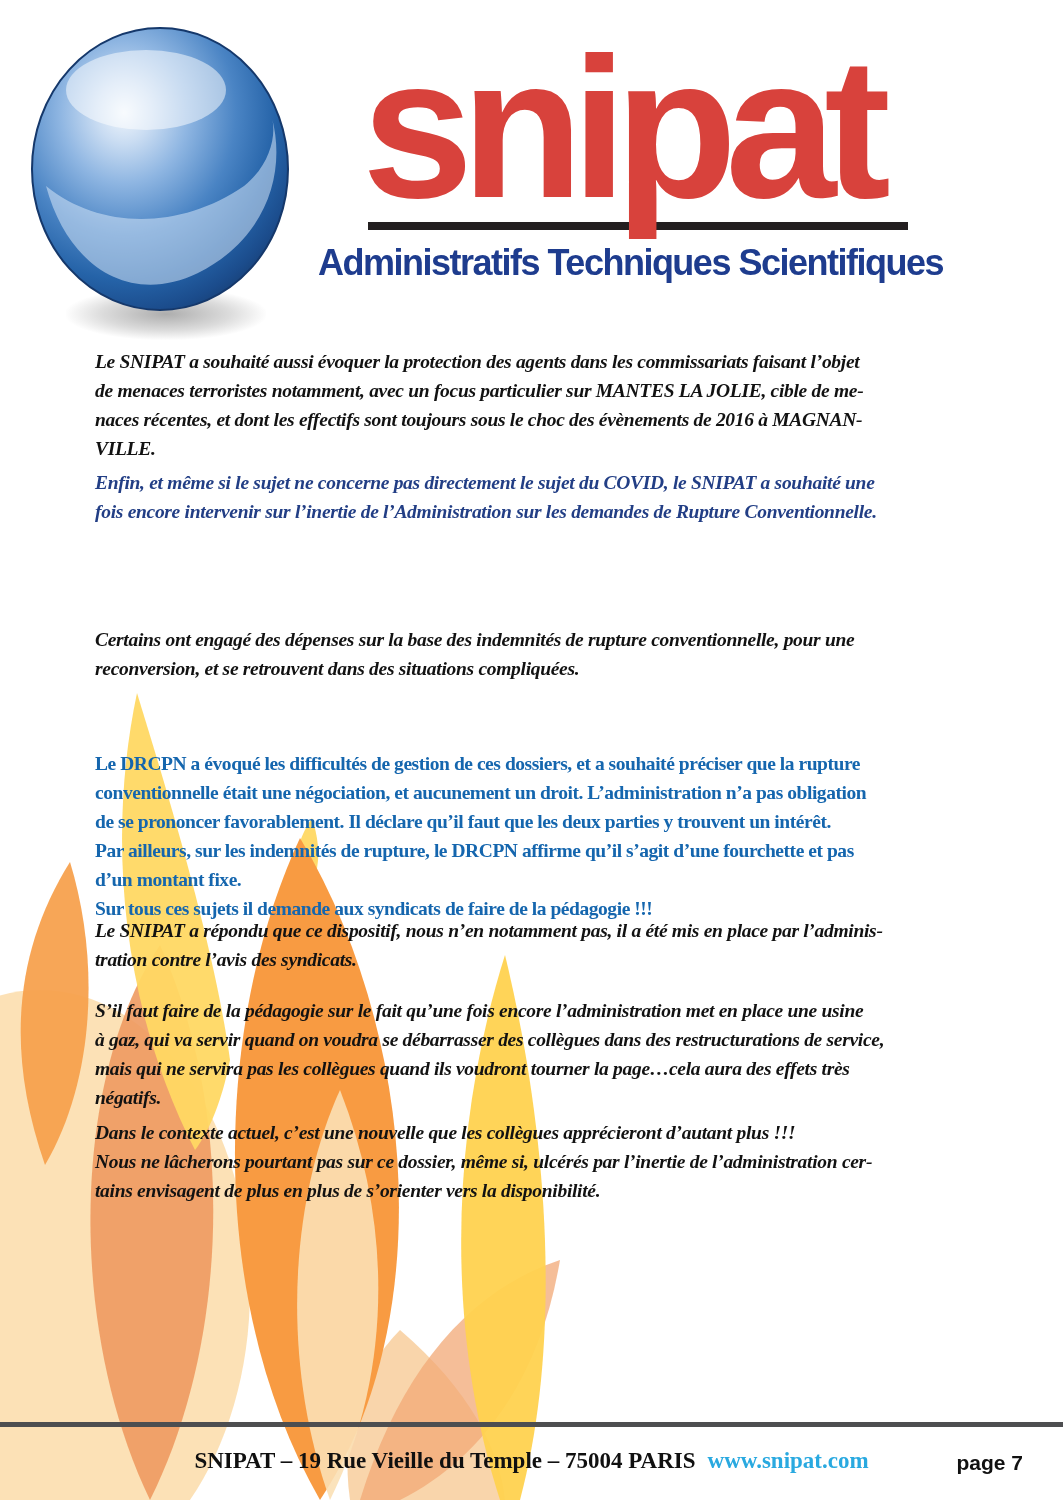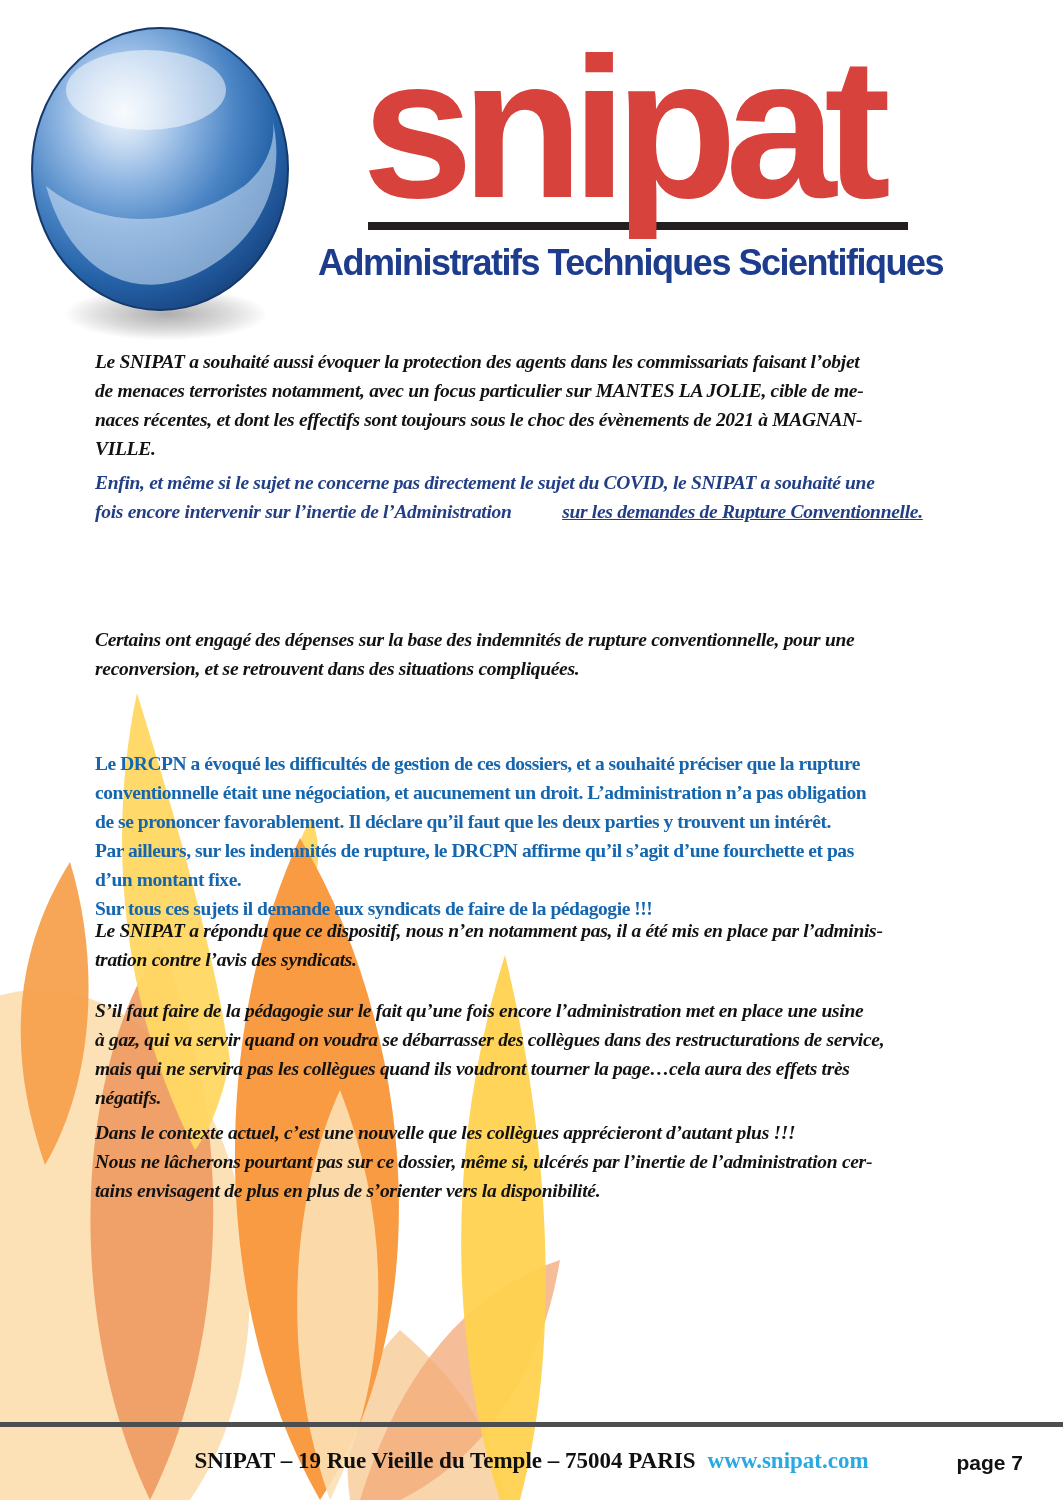--- a/index.html
+++ b/index.html
@@ -40,21 +40,21 @@
     font-family:"Liberation Serif", serif;
     font-weight:bold;font-style:italic;
     font-size:19.5px;line-height:29px;letter-spacing:-0.3px;
     color:#121212;
     white-space:pre-line;
   }
   .para.navy{color:#223E85;}
   .para.drcpn{
     font-style:normal;color:#1566AE;letter-spacing:-0.45px;margin-top:36px;
   }
-  .underline{text-decoration:underline;margin-left:46px;}
+  .underline{}
   .p1{top:347px;}
   .p2{top:468px;}
   .p3{top:549px;}
   .p4{top:625px;}
   .p5{top:713px;}
   .p6{top:916px;}
   .p7{top:996px;}
   .p8{top:1118px;}
   
   .footer-rule{
@@ -116,21 +116,21 @@
              C 259 152 236 216 170 249 C 102 282 40 243 18 162 Z" fill="#D6E6F7" opacity="0.55"></path>
   </svg>
   <div class="sphere-shadow"></div>
 
   <div class="brand-rule"></div>
   <div class="brand">snipat</div>
   <div class="logo-subtitle">Administratifs Techniques Scientifiques</div>
 
   <div class="para p1">Le SNIPAT a souhaité aussi évoquer la protection des agents dans les commissariats faisant l’objet
 de menaces terroristes notamment, avec un focus particulier sur MANTES LA JOLIE, cible de me-
-naces récentes, et dont les effectifs sont toujours sous le choc des évènements de 2021 à MAGNAN-
+naces récentes, et dont les effectifs sont toujours sous le choc des évènements de 2016 à MAGNAN-
 VILLE.</div>
 
   <div class="para navy p2"><span>Enfin, et même si le sujet ne concerne pas directement le sujet du COVID, le SNIPAT a souhaité une
 fois encore intervenir sur l’inertie de l’Administration </span><span class="underline">sur les demandes de Rupture Conventionnelle.</span></div>
 
 
   <div class="para p4">Certains ont engagé des dépenses sur la base des indemnités de rupture conventionnelle, pour une
 reconversion, et se retrouvent dans des situations compliquées.</div>
 
   <div class="para drcpn p5">Le DRCPN a évoqué les difficultés de gestion de ces dossiers, et a souhaité préciser que la rupture

